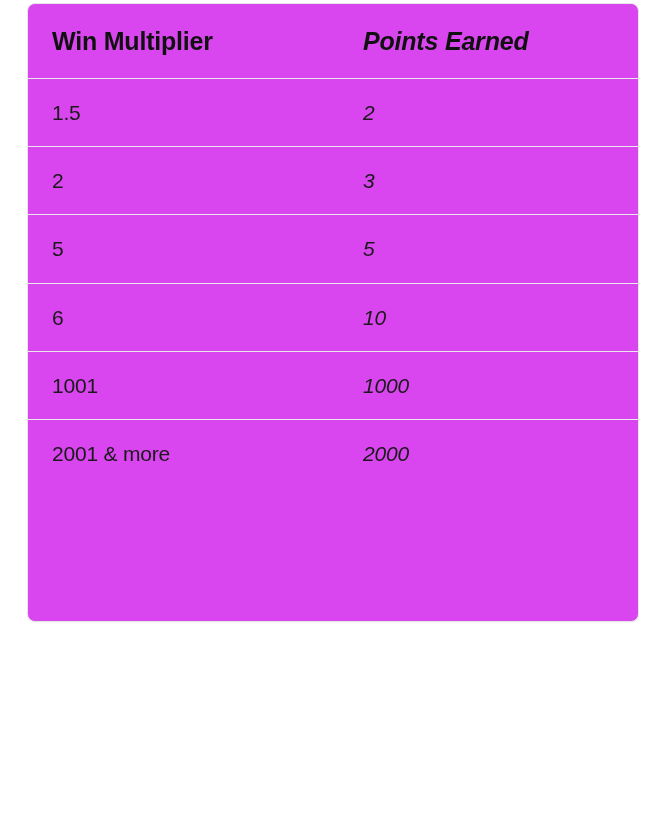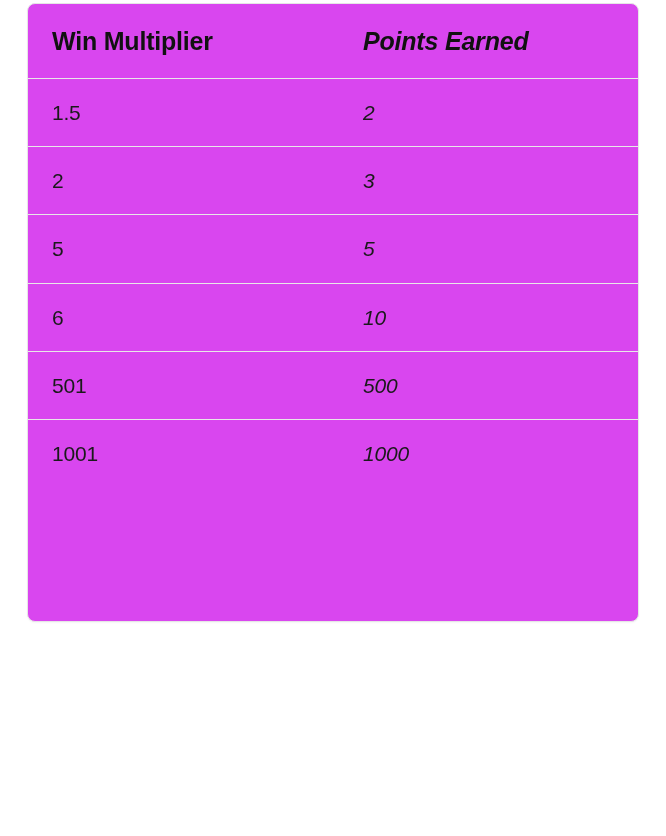--- a/index.html
+++ b/index.html
@@ -97,23 +97,23 @@
         </tr>
         <tr>
           <td class="c1">5</td>
           <td class="c2">5</td>
         </tr>
         <tr>
           <td class="c1">6</td>
           <td class="c2">10</td>
         </tr>
         <tr>
-          <td class="c1">501</td>
-          <td class="c2">500</td>
+          <td class="c1">1001</td>
+          <td class="c2">1000</td>
         </tr>
         <tr>
-          <td class="c1">1001</td>
-          <td class="c2">1000</td>
+          <td class="c1">2001 &amp; more</td>
+          <td class="c2">2000</td>
         </tr>
       </tbody>
     </table>
   </div>
 </div>
 
 </body></html>

